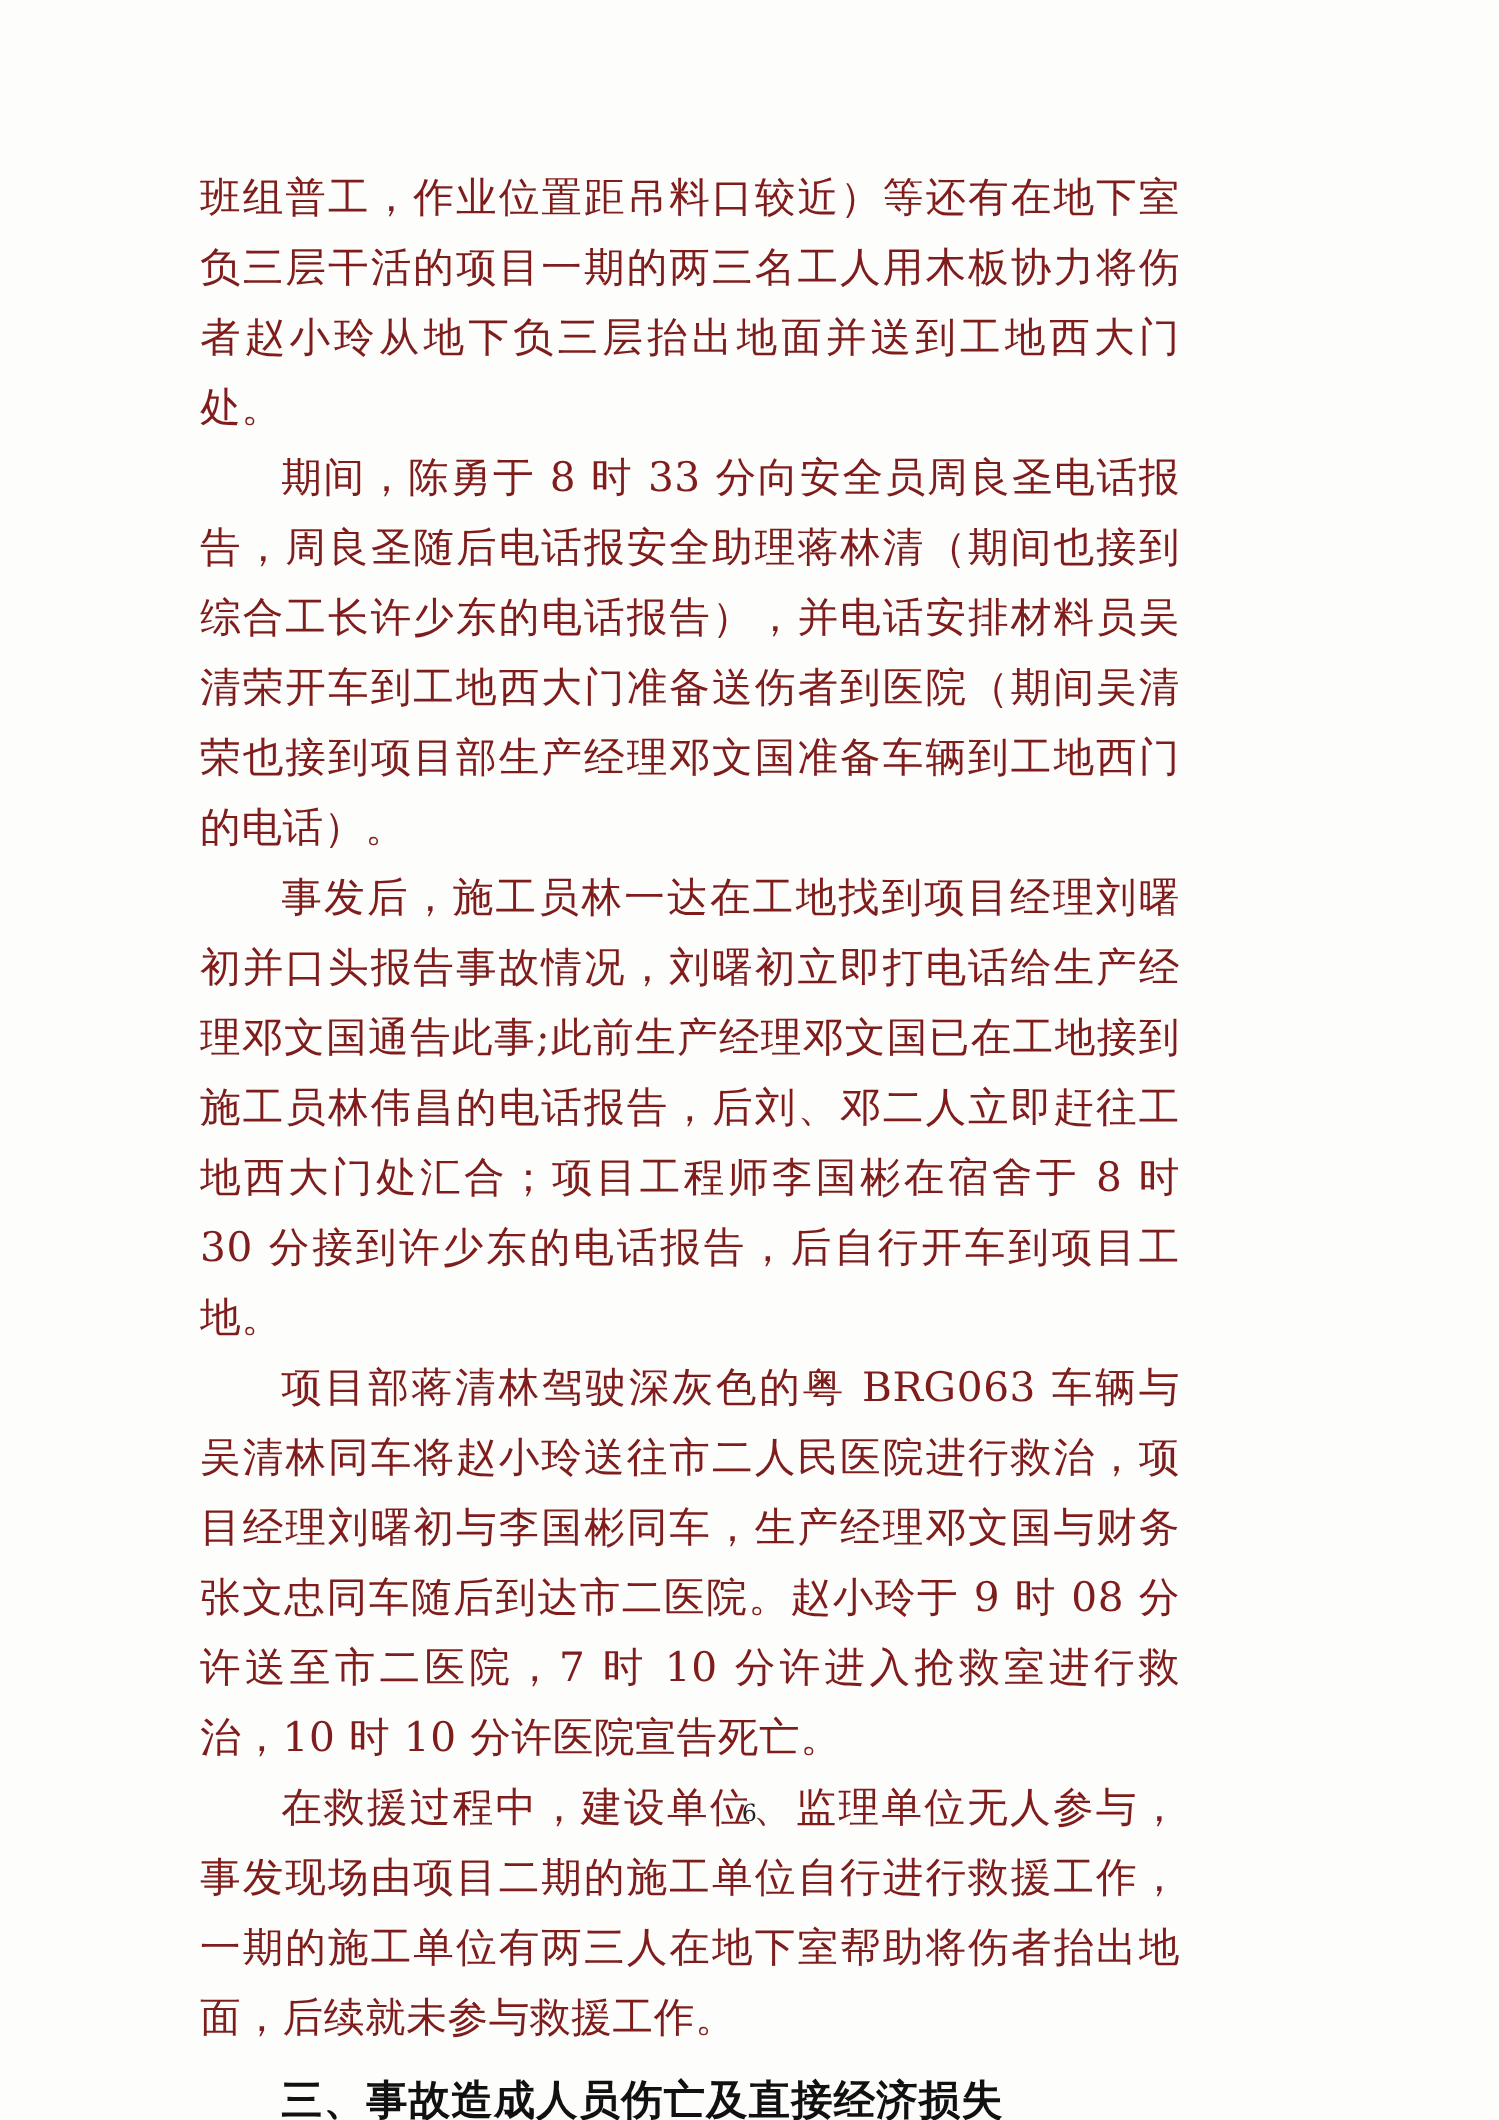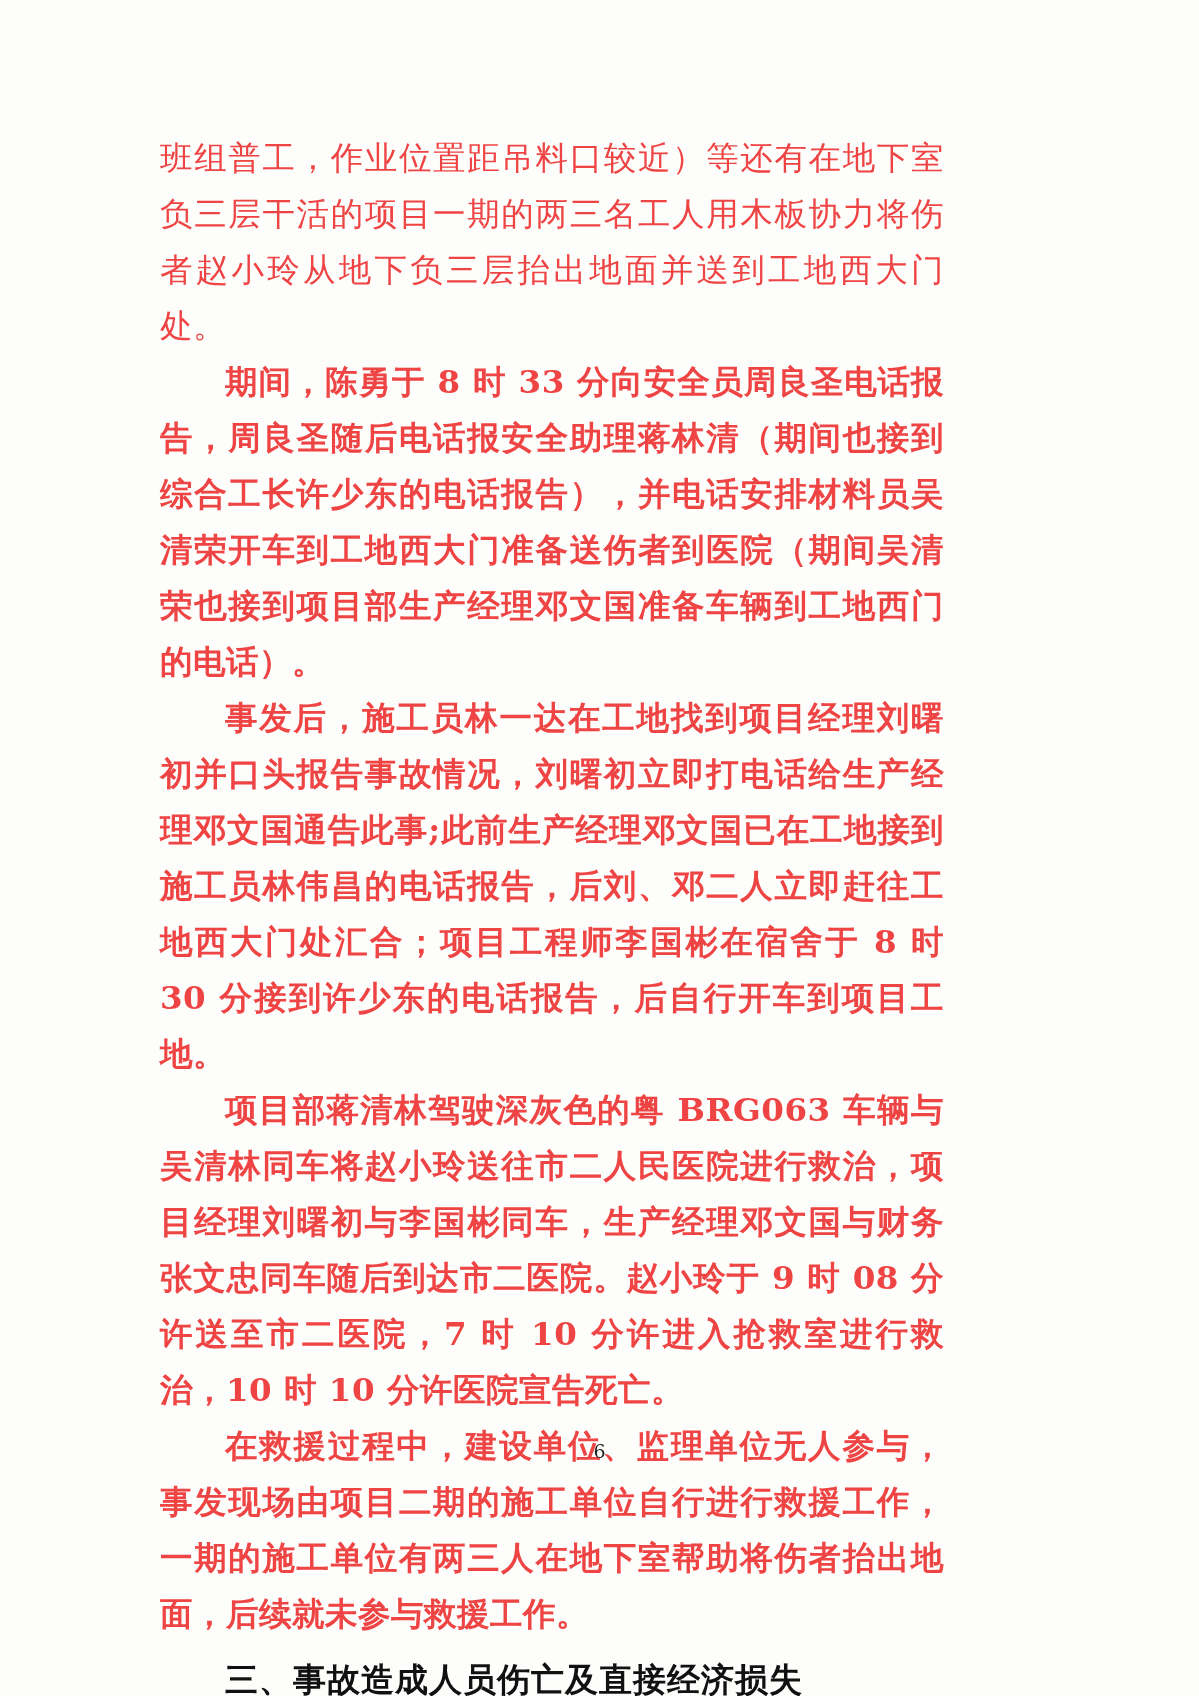--- a/index.html
+++ b/index.html
@@ -29,25 +29,24 @@
     top: 130px;
     width: 800px;
   }
   .para {
     font-size: 32.5px;
     line-height: 56px;
     text-align: justify;
     text-justify: inter-ideograph;
     margin: 0 16px 0 0;
     letter-spacing: 0.5px;
-    color: #ef4444;
+    color: #7f1d1d;
   }
   .indent {
     text-indent: 65px;
-    font-weight: bold;
   }
   .heading {
     font-size: 33px;
     line-height: 56px;
     font-weight: bold;
     text-indent: 65px;
     margin-top: 10px;
     letter-spacing: 1px;
     color: #111111;
     font-family: Liberation Sans, sans-serif;

